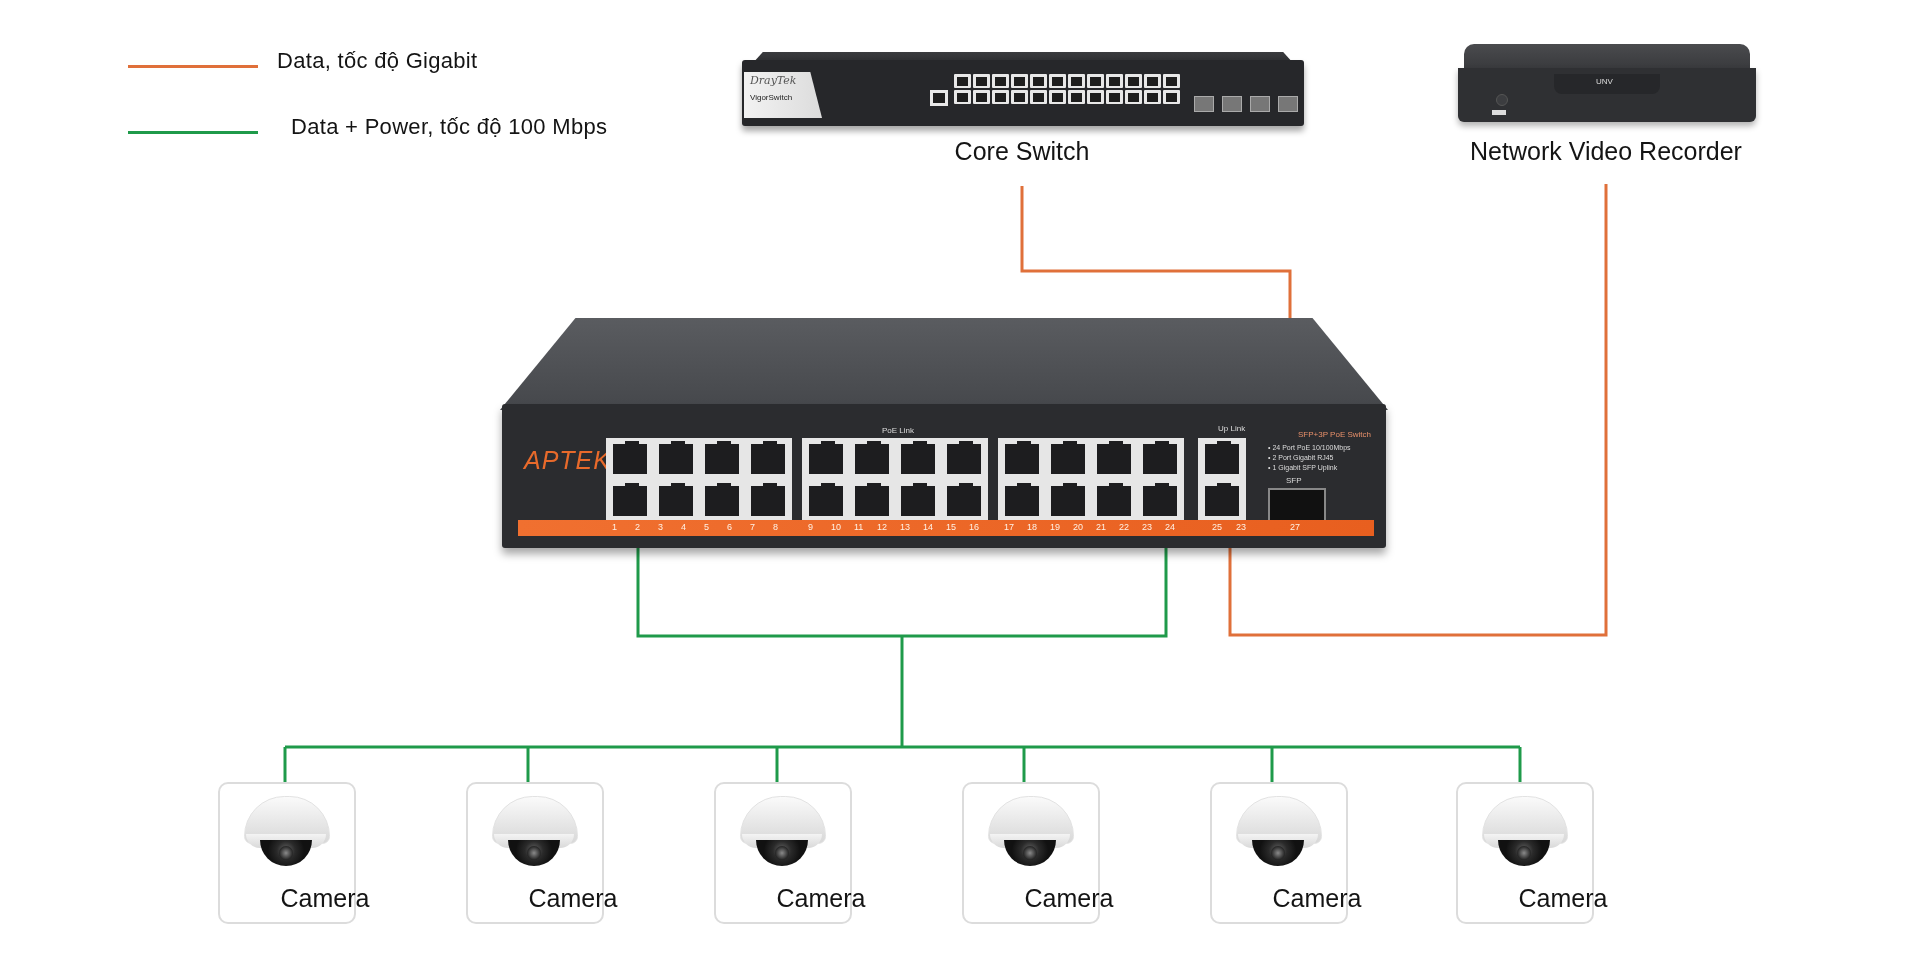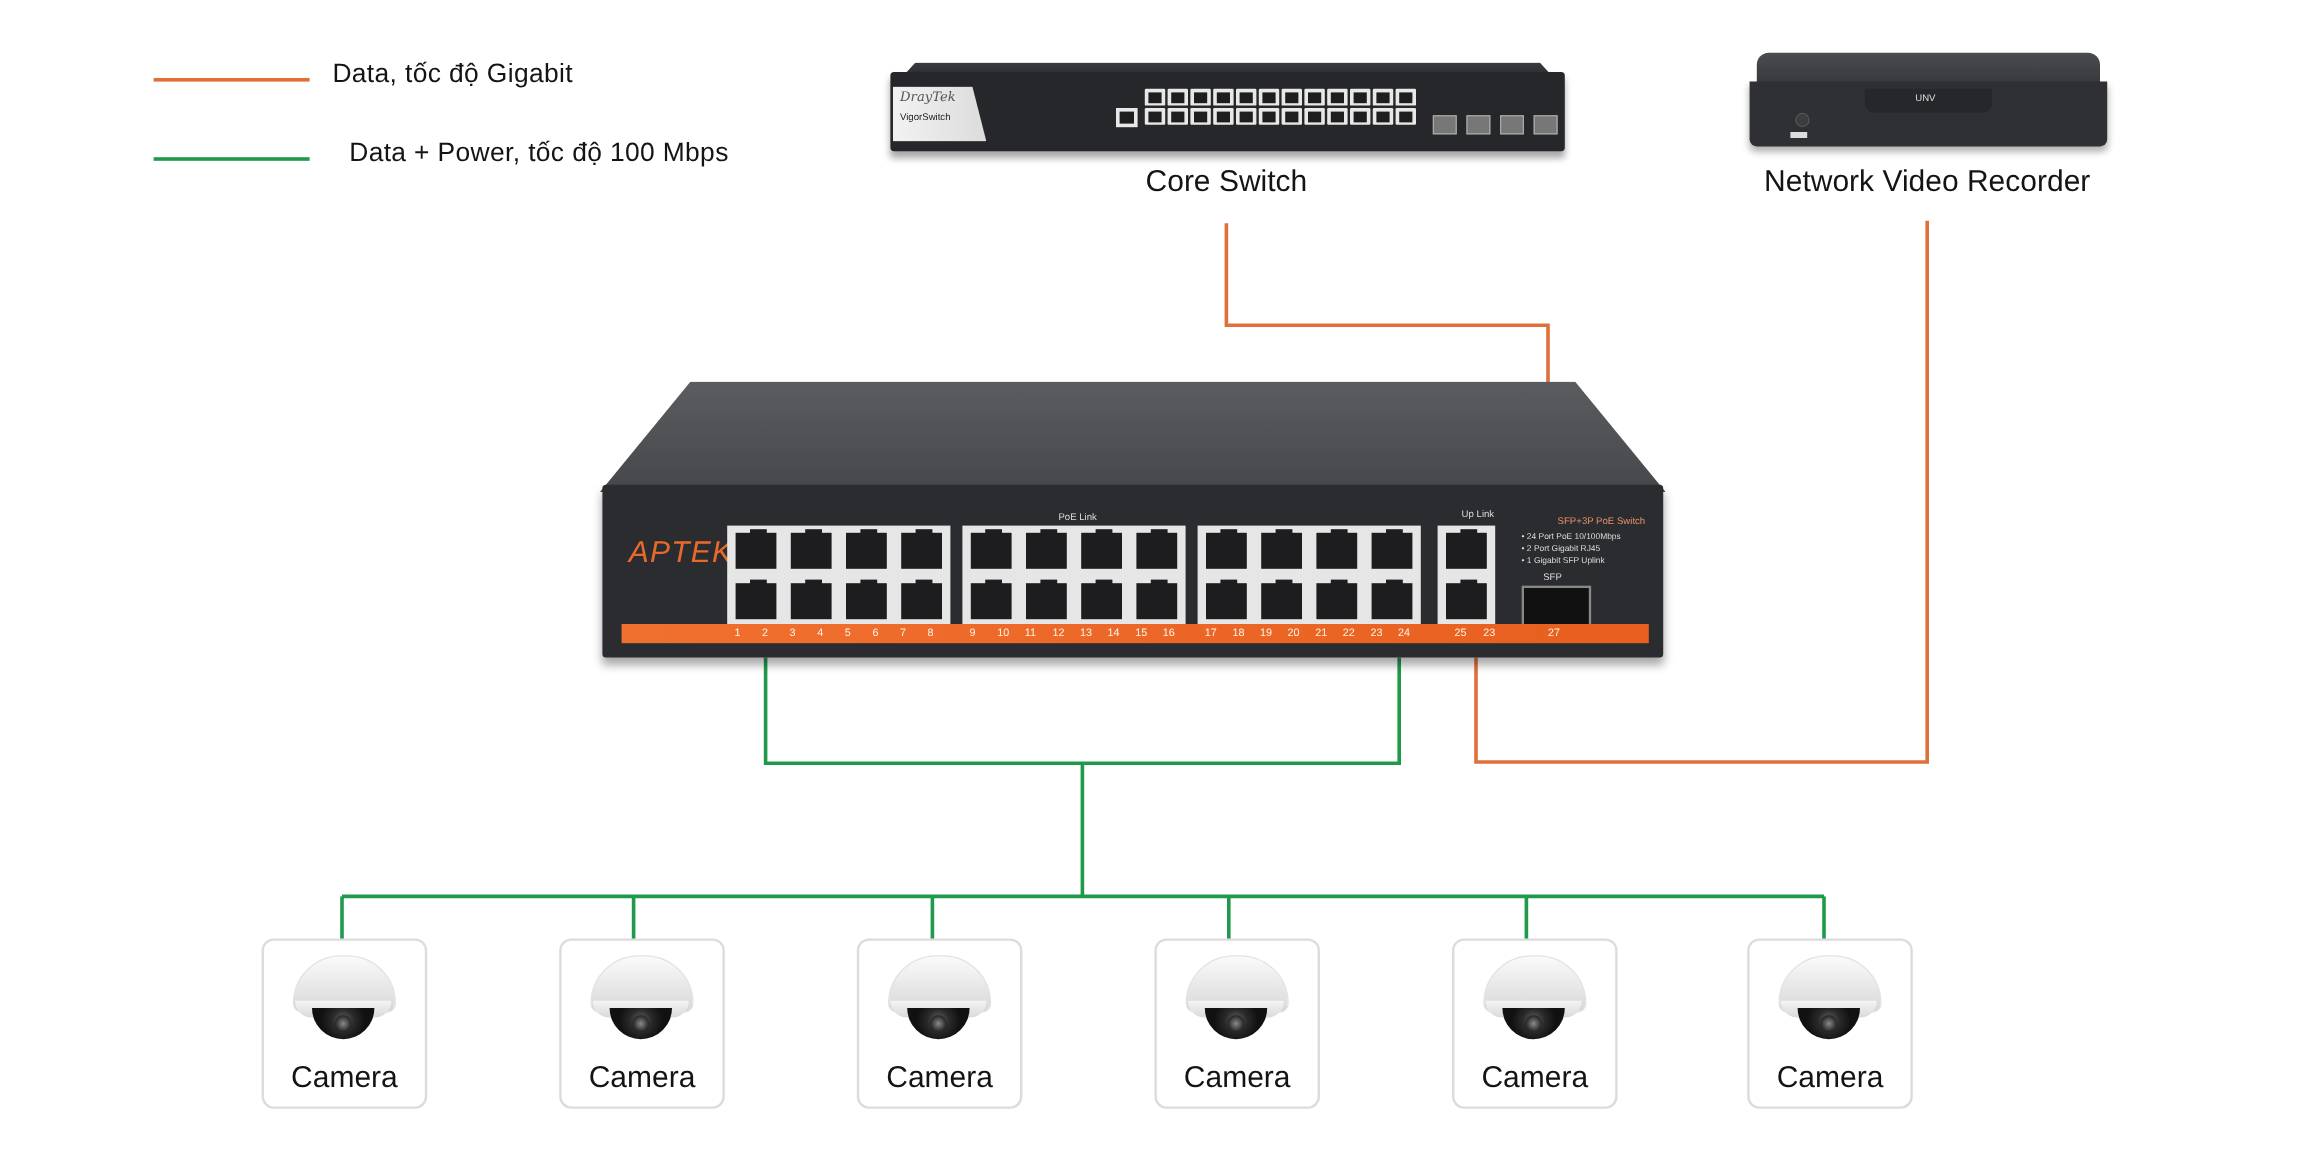--- a/index.html
+++ b/index.html
@@ -41,21 +41,21 @@
   .poe .plabel{position:absolute;font-size:8px;color:#ddd;}
   .poe .num{position:absolute;top:204px;font-size:9px;color:#fff2e6;}
   .poe .spec{position:absolute;left:768px;font-size:7px;color:#ddd;white-space:nowrap;}
   .poe .sfpslot{position:absolute;left:768px;top:168px;width:54px;height:34px;background:#111;border:2px solid #888;}
   
   .cam{position:absolute;top:782px;width:134px;height:138px;border:2px solid #dcdcdc;border-radius:10px;background:#fff;}
   .cam .dome{position:absolute;left:24px;top:12px;width:84px;height:46px;background:linear-gradient(#fafafa,#d8d8d8);border-radius:42px 42px 8px 8px;border:1px solid #e2e2e2;}
   .cam .ring{position:absolute;left:26px;top:50px;width:80px;height:14px;background:linear-gradient(#f4f4f4,#d9d9d9);border-radius:0 0 20px 20px;}
   .cam .lens{position:absolute;left:40px;top:56px;width:52px;height:26px;background:radial-gradient(circle at 50% 40%,#666 0,#2a2a2a 30%,#111 60%);border-radius:0 0 26px 26px;}
   .cam .lens::after{content:"";position:absolute;left:19px;top:6px;width:14px;height:14px;border-radius:50%;background:radial-gradient(#8a8a8a,#222 70%);}
-  .cam .cname{position:absolute;left:0;width:134px;top:100px;text-align:center;font-size:25px;color:#141414;}
+  .cam .cname{position:absolute;left:0;width:134px;top:100px;text-align:center;font-size:25px;color:#141414;padding-left:38px;}
 </style>
 </head>
 <body>
 
 <div class="legend-line" style="left:128px;top:65px;background:#e0703a;"></div>
 <div class="legend-text" style="left:277px;top:48px;">Data, tốc độ Gigabit</div>
 <div class="legend-line" style="left:128px;top:131px;background:#1f9a4a;"></div>
 <div class="legend-text" style="left:291px;top:114px;text-align:right;">Data + Power, tốc độ 100 Mbps</div>
 
 <svg class="wires" width="1920" height="959">

